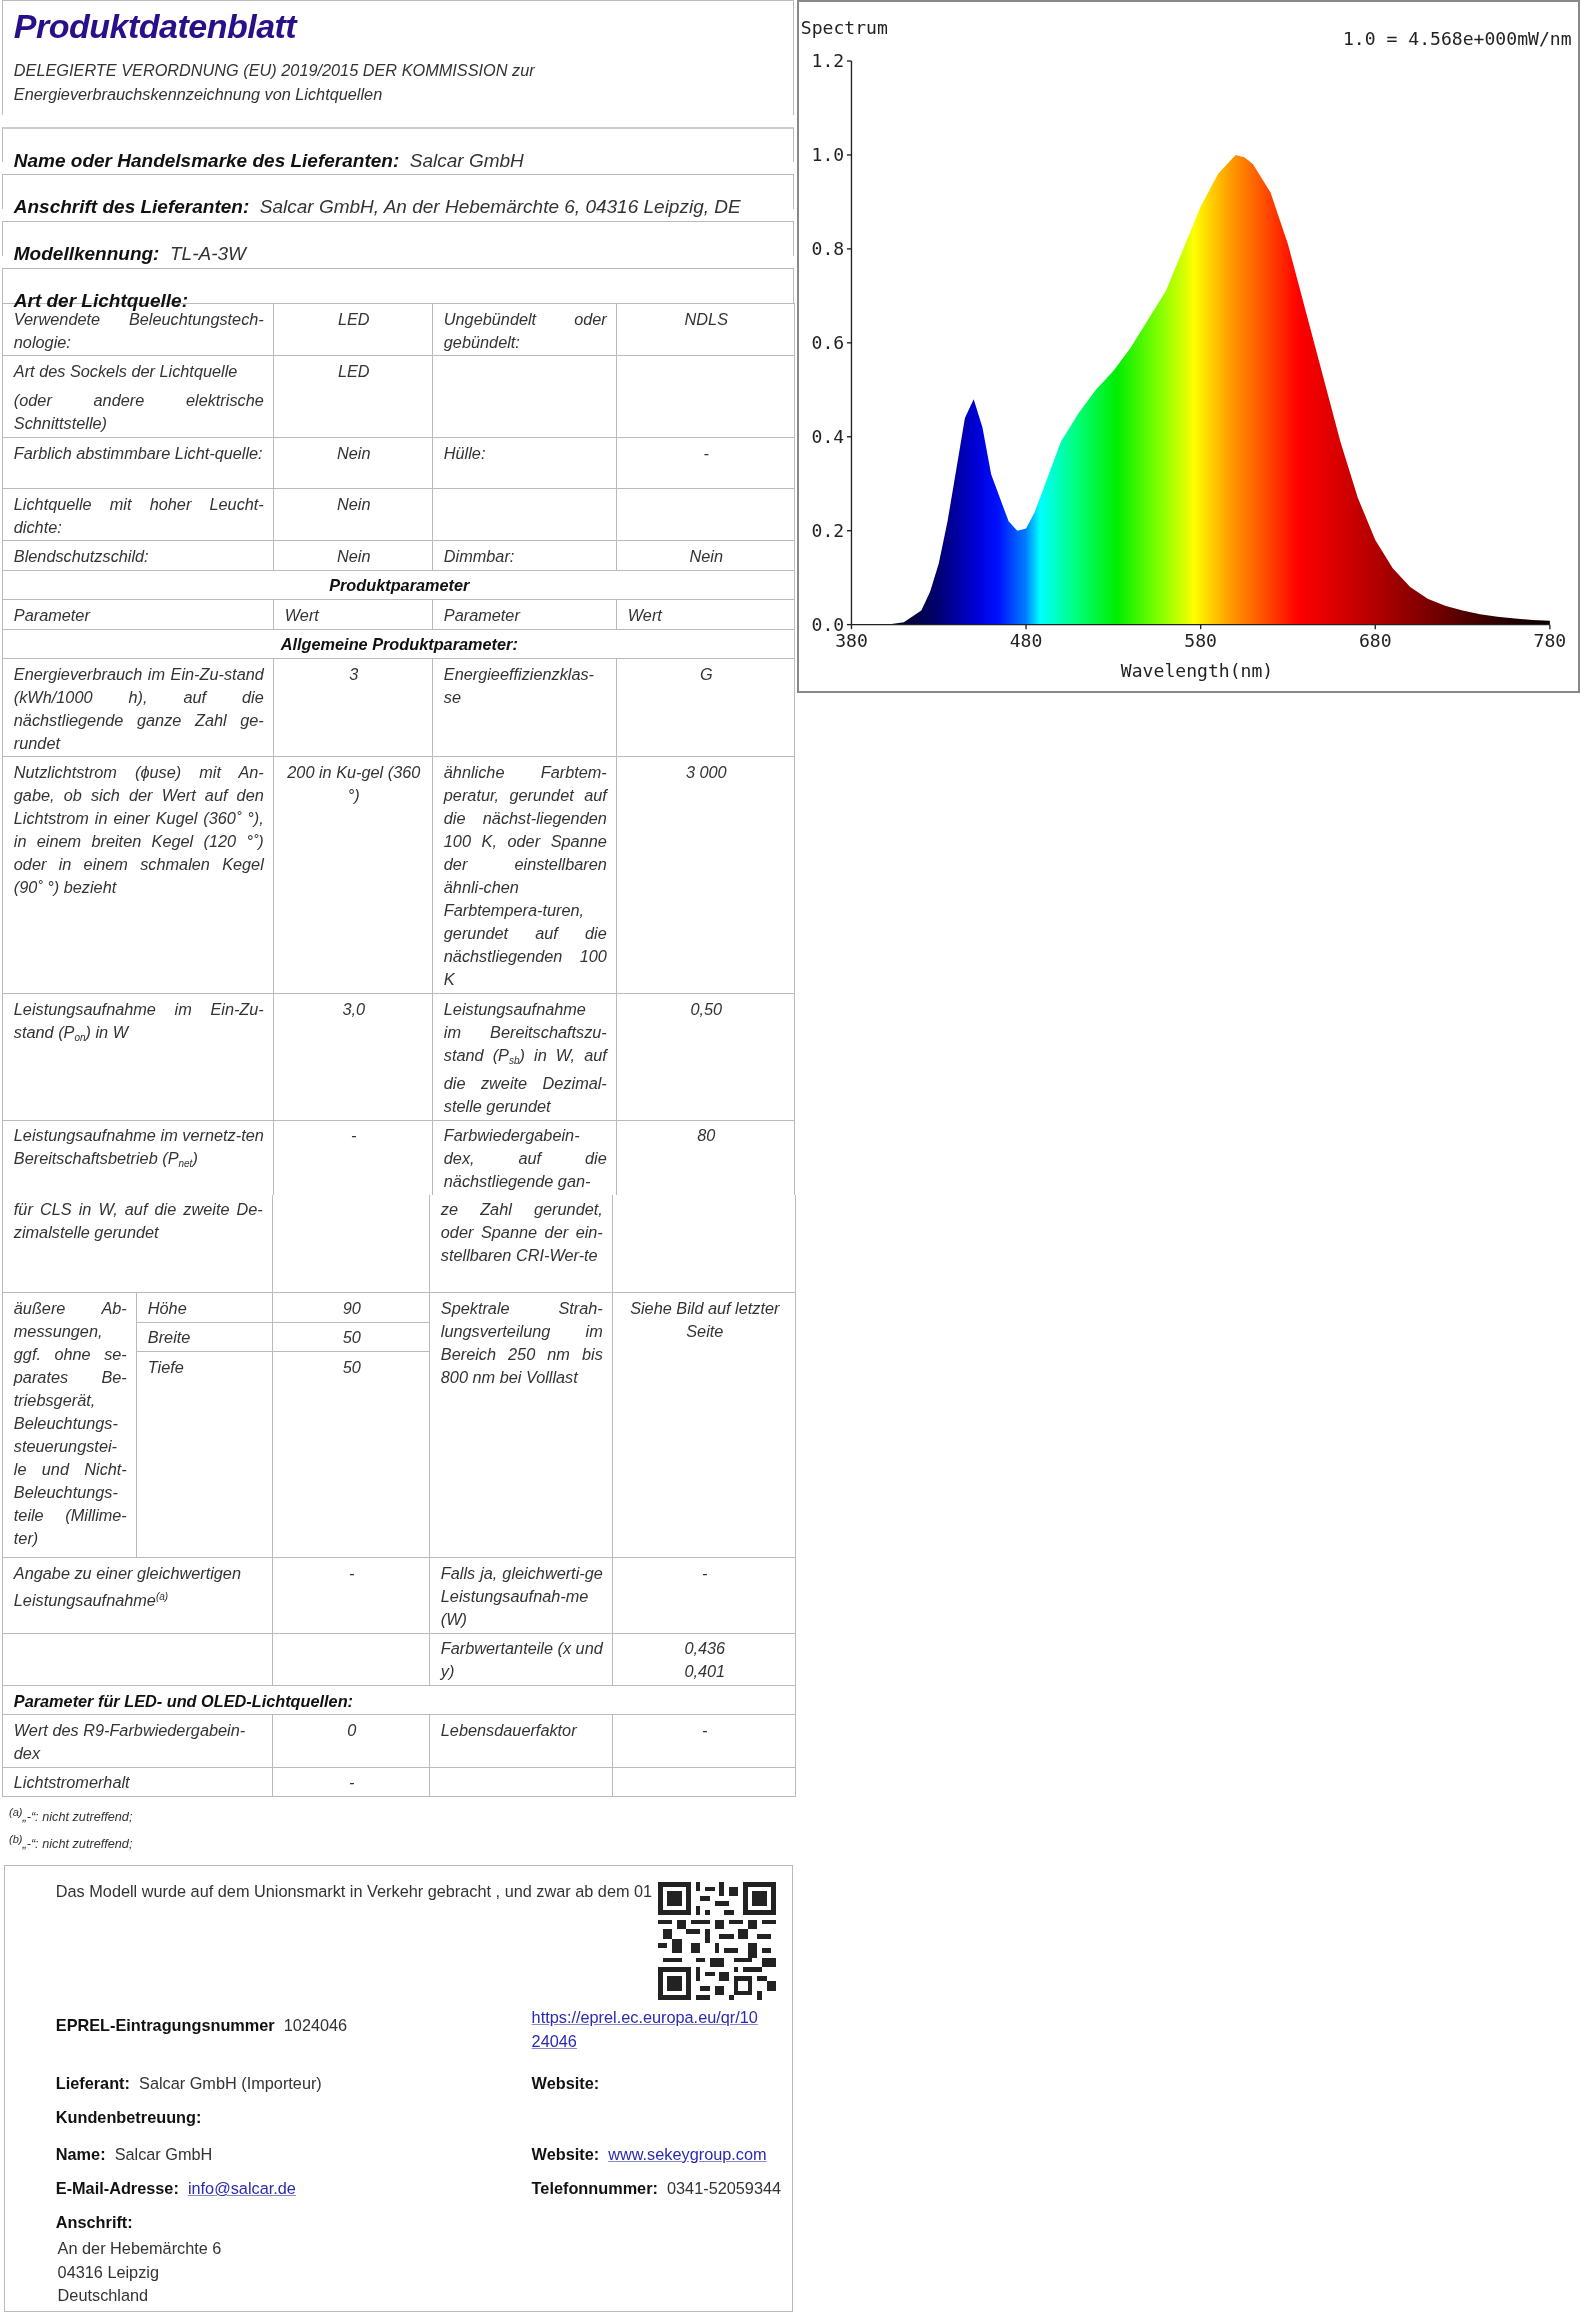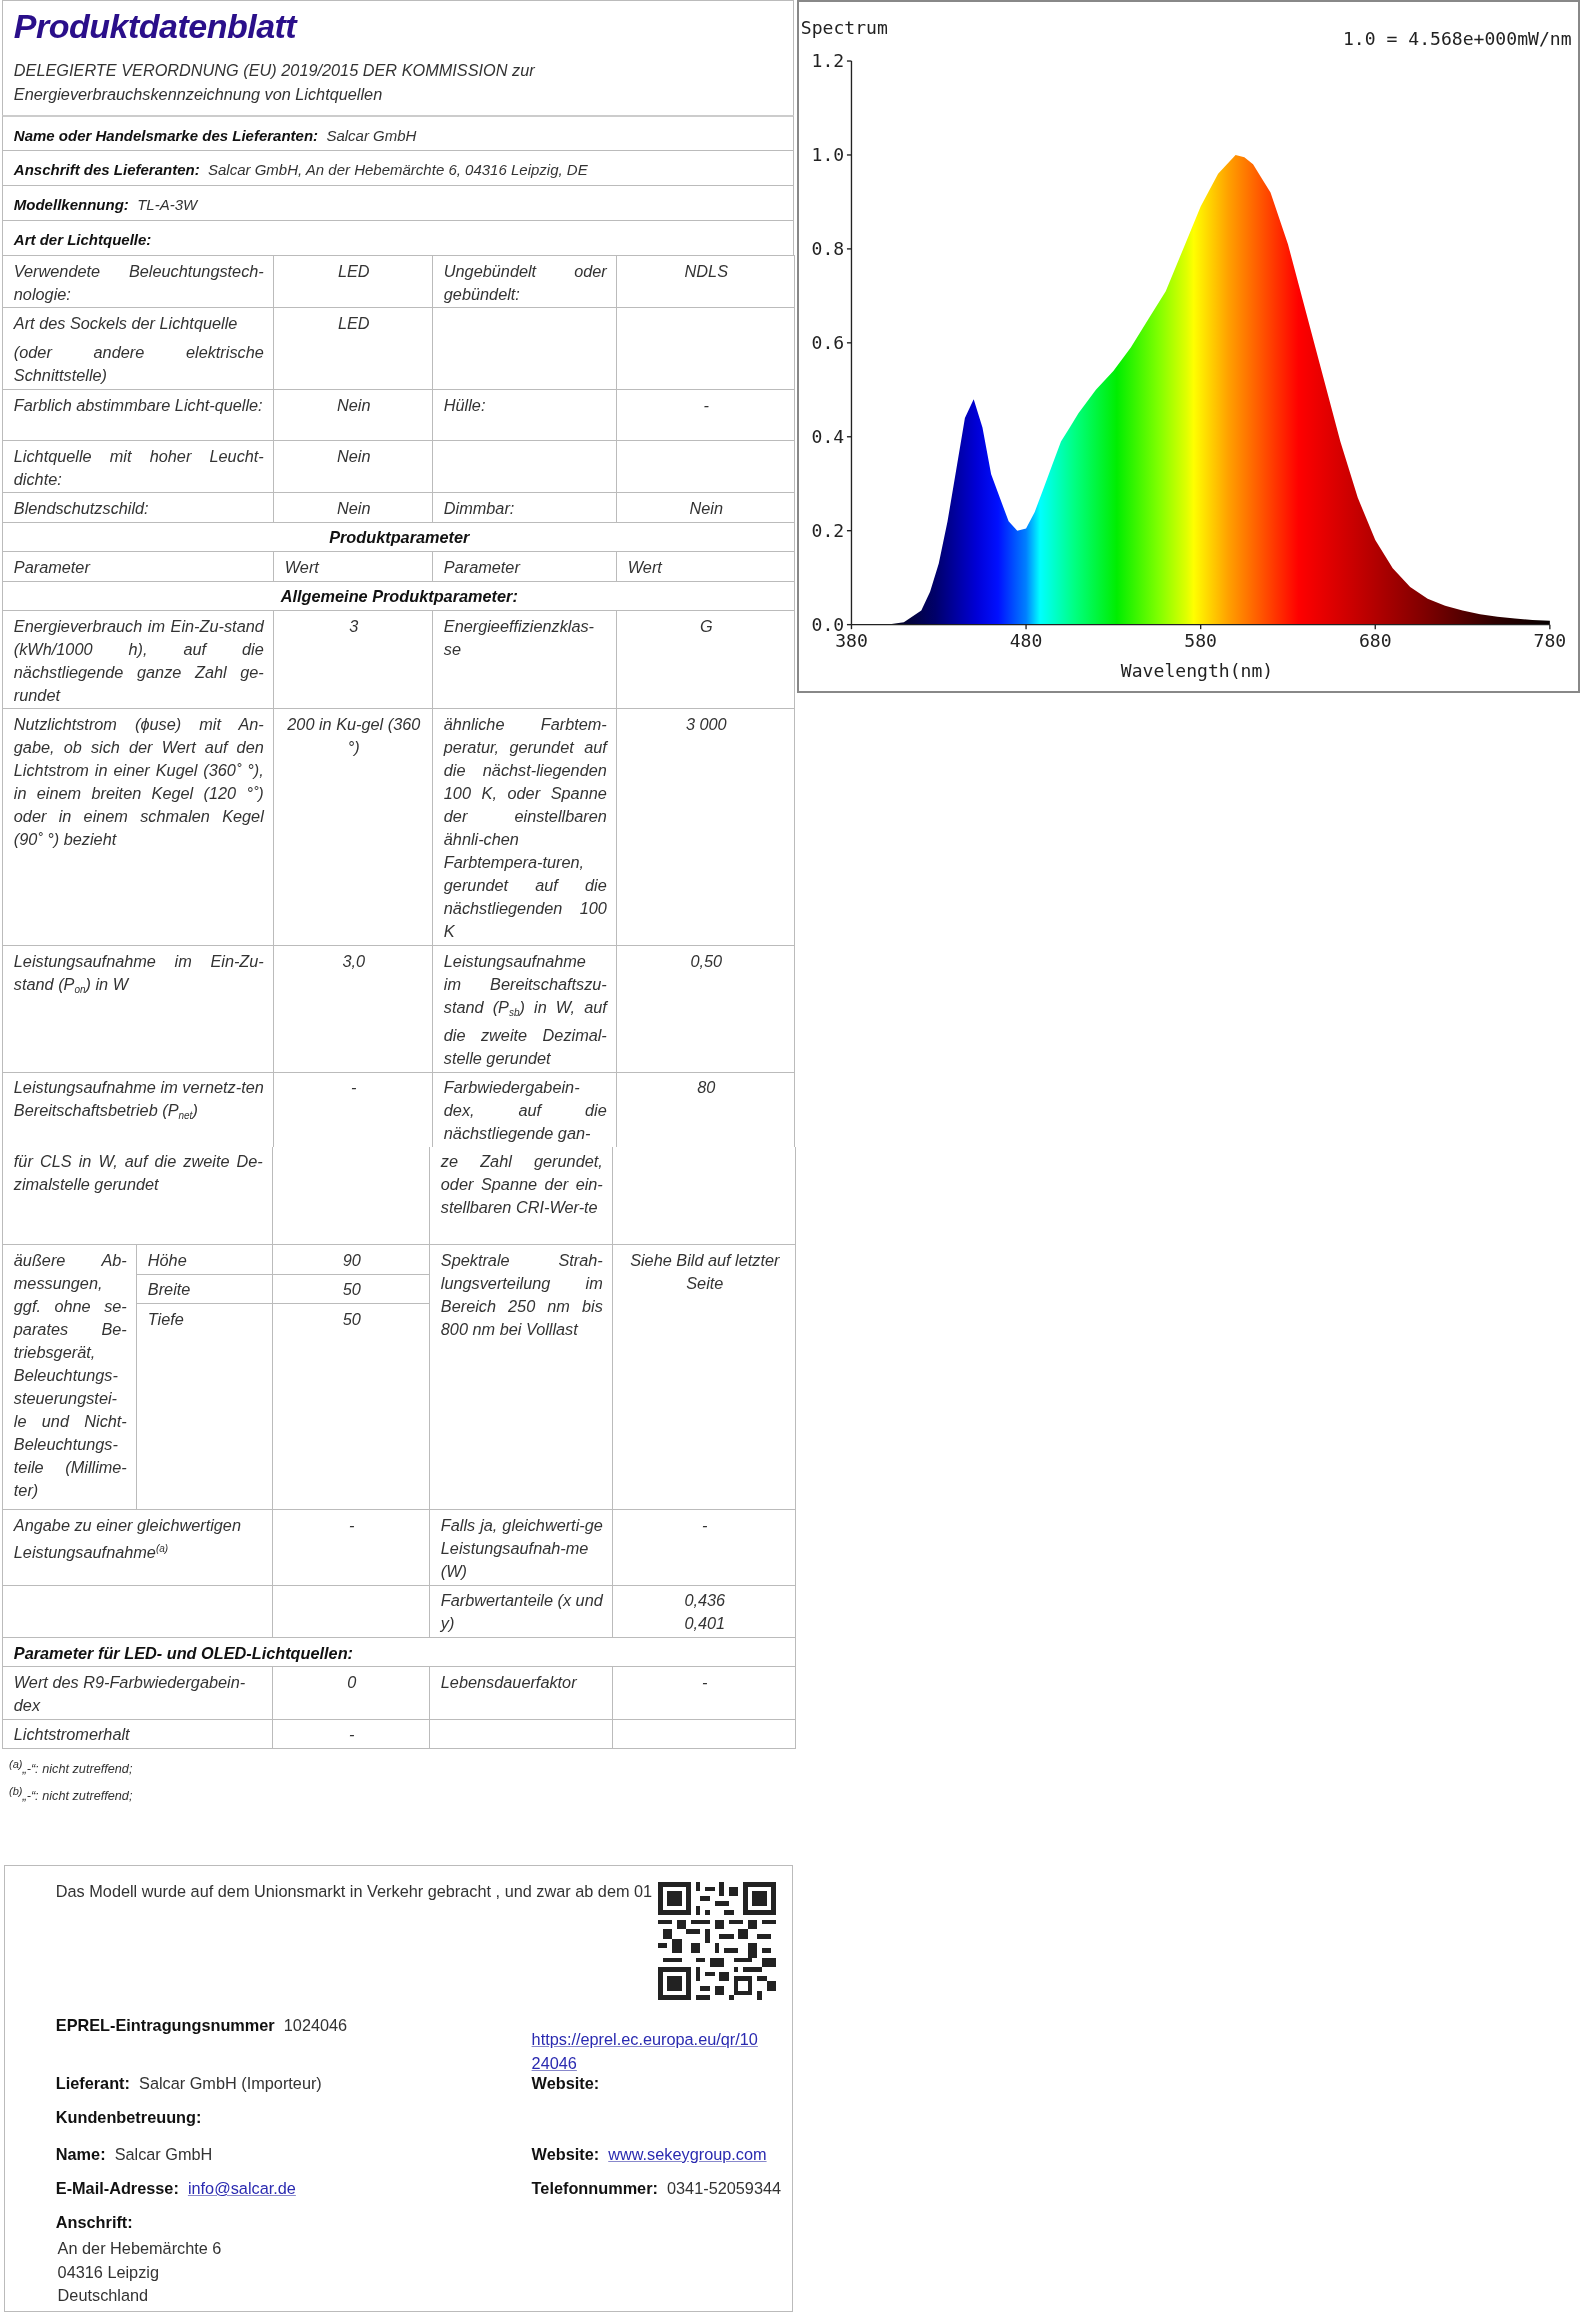--- a/index.html
+++ b/index.html
@@ -8,21 +8,21 @@
 
   .sheet { position: absolute; left: 1.8px; top: 0; width: 792px; font-style: italic; }
   .b { font-weight: bold; color: #111; }
   .lbl-b { font-weight: bold; color: #111; }
 
   
   .hdr { border: 1.8px solid #bbb; border-bottom: none; padding: 5.4px 9px 9px 11px; height: 115px; }
   .title { font-family: "Liberation Sans", sans-serif; font-size: 34px; font-weight: bold; color: #2a0f8a; line-height: 40px; letter-spacing: -0.5px; }
   .subtitle { font-size: 16.3px; line-height: 23.5px; margin-top: 12.7px; color: #333; }
 
-  .line-row { border: 1.8px solid #bbb; border-top: 1.8px solid #bbb; border-bottom: none; height: 35px; padding: 10px 11px 0 11px; font-size: 15px; color: #333; white-space: nowrap; }
+  .line-row { border: 1.8px solid #bbb; border-top: 1.8px solid #bbb; border-bottom: none; height: 35px; padding: 21px 11px 0 11px; font-size: 19px; color: #333; white-space: nowrap; margin-top: 12px; }
   .line-row.first { border-top: 2.7px solid #ccc; }
 
   table.grid { border-collapse: collapse; width: 792px; table-layout: fixed; font-size: 16.3px; color: #333; }
   table.grid td { border: 1.8px solid #bbb; vertical-align: top; padding: 3.6px 9px 1.8px 11px; line-height: 23px; }
   td.j { text-align: justify; hyphens: manual; }
   td.c { text-align: center; }
   td.hc { text-align: center; font-weight: bold; color: #111; margin-left: 40px; }
   .thick-top td { border-top: 2.7px solid #bbb; }
   sub { font-size: 10px; vertical-align: -2.7px; }
   sup { font-size: 10px; }
@@ -283,21 +283,21 @@
         <rect x="8" y="24" width="3" height="1"></rect>
         <rect x="15" y="24" width="1" height="1"></rect>
         <rect x="21" y="23" width="1" height="2"></rect>
     </g>
   </svg>
 
   <div class="ln" style="left:7.2px;top:150px">
     <span class="lbl-b">EPREL-Eintragungsnummer</span>&nbsp;
     <span>1024046</span>
   </div>
-  <div class="ln" style="left:483px;top:162px;line-height:23.5px">
+  <div class="ln" style="left:483px;top:140px;line-height:23.5px">
     <div class="link">https://eprel.ec.europa.eu/qr/10</div>
     <div class="link">24046</div>
   </div>
 
   <div class="ln" style="left:7.2px;top:208px">
     <span class="lbl-b">Lieferant:</span>&nbsp;
     <span>Salcar GmbH (Importeur)</span>
   </div>
   <div class="ln lbl-b" style="left:483px;top:208px">Website:</div>
 

